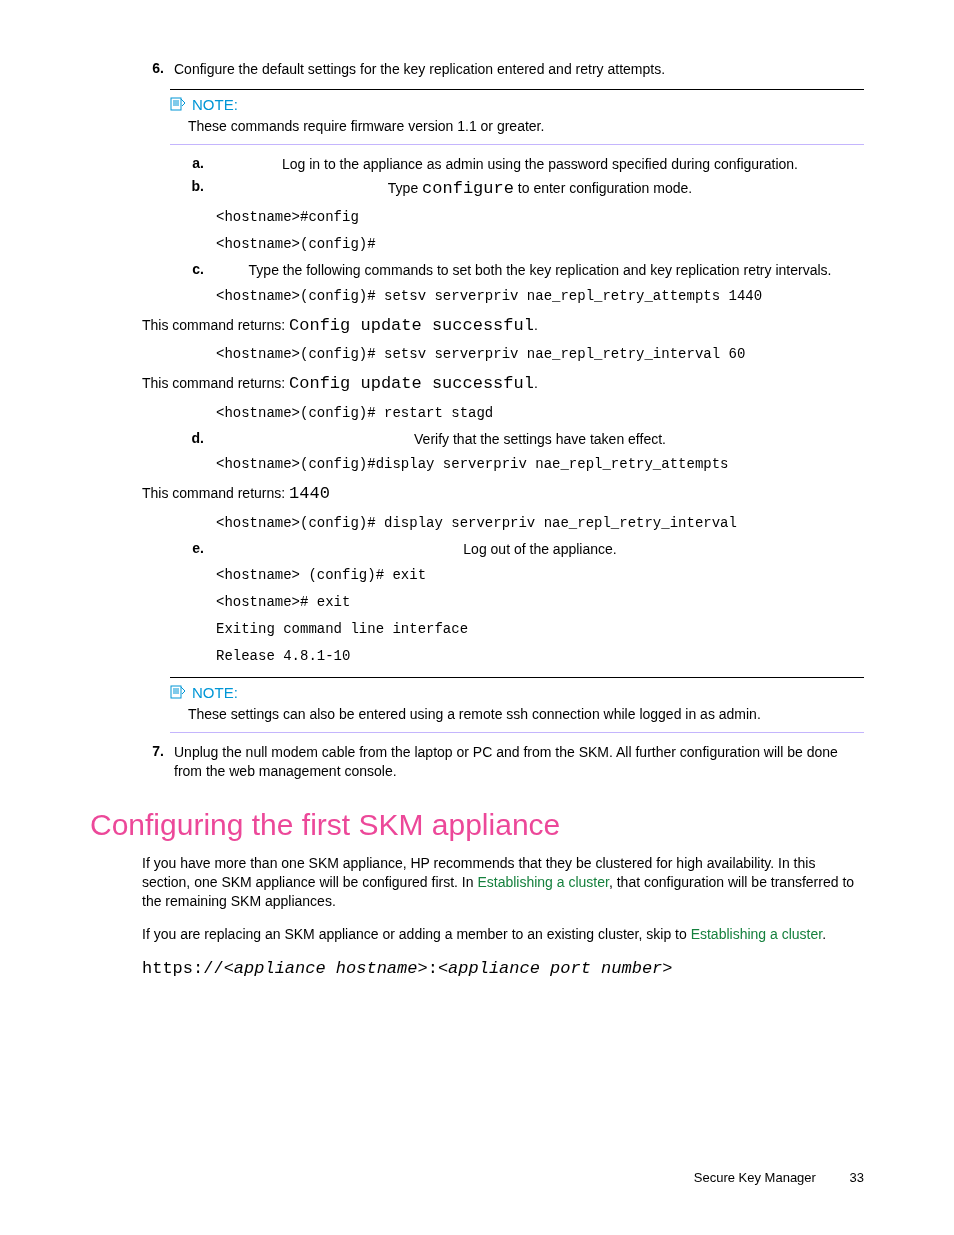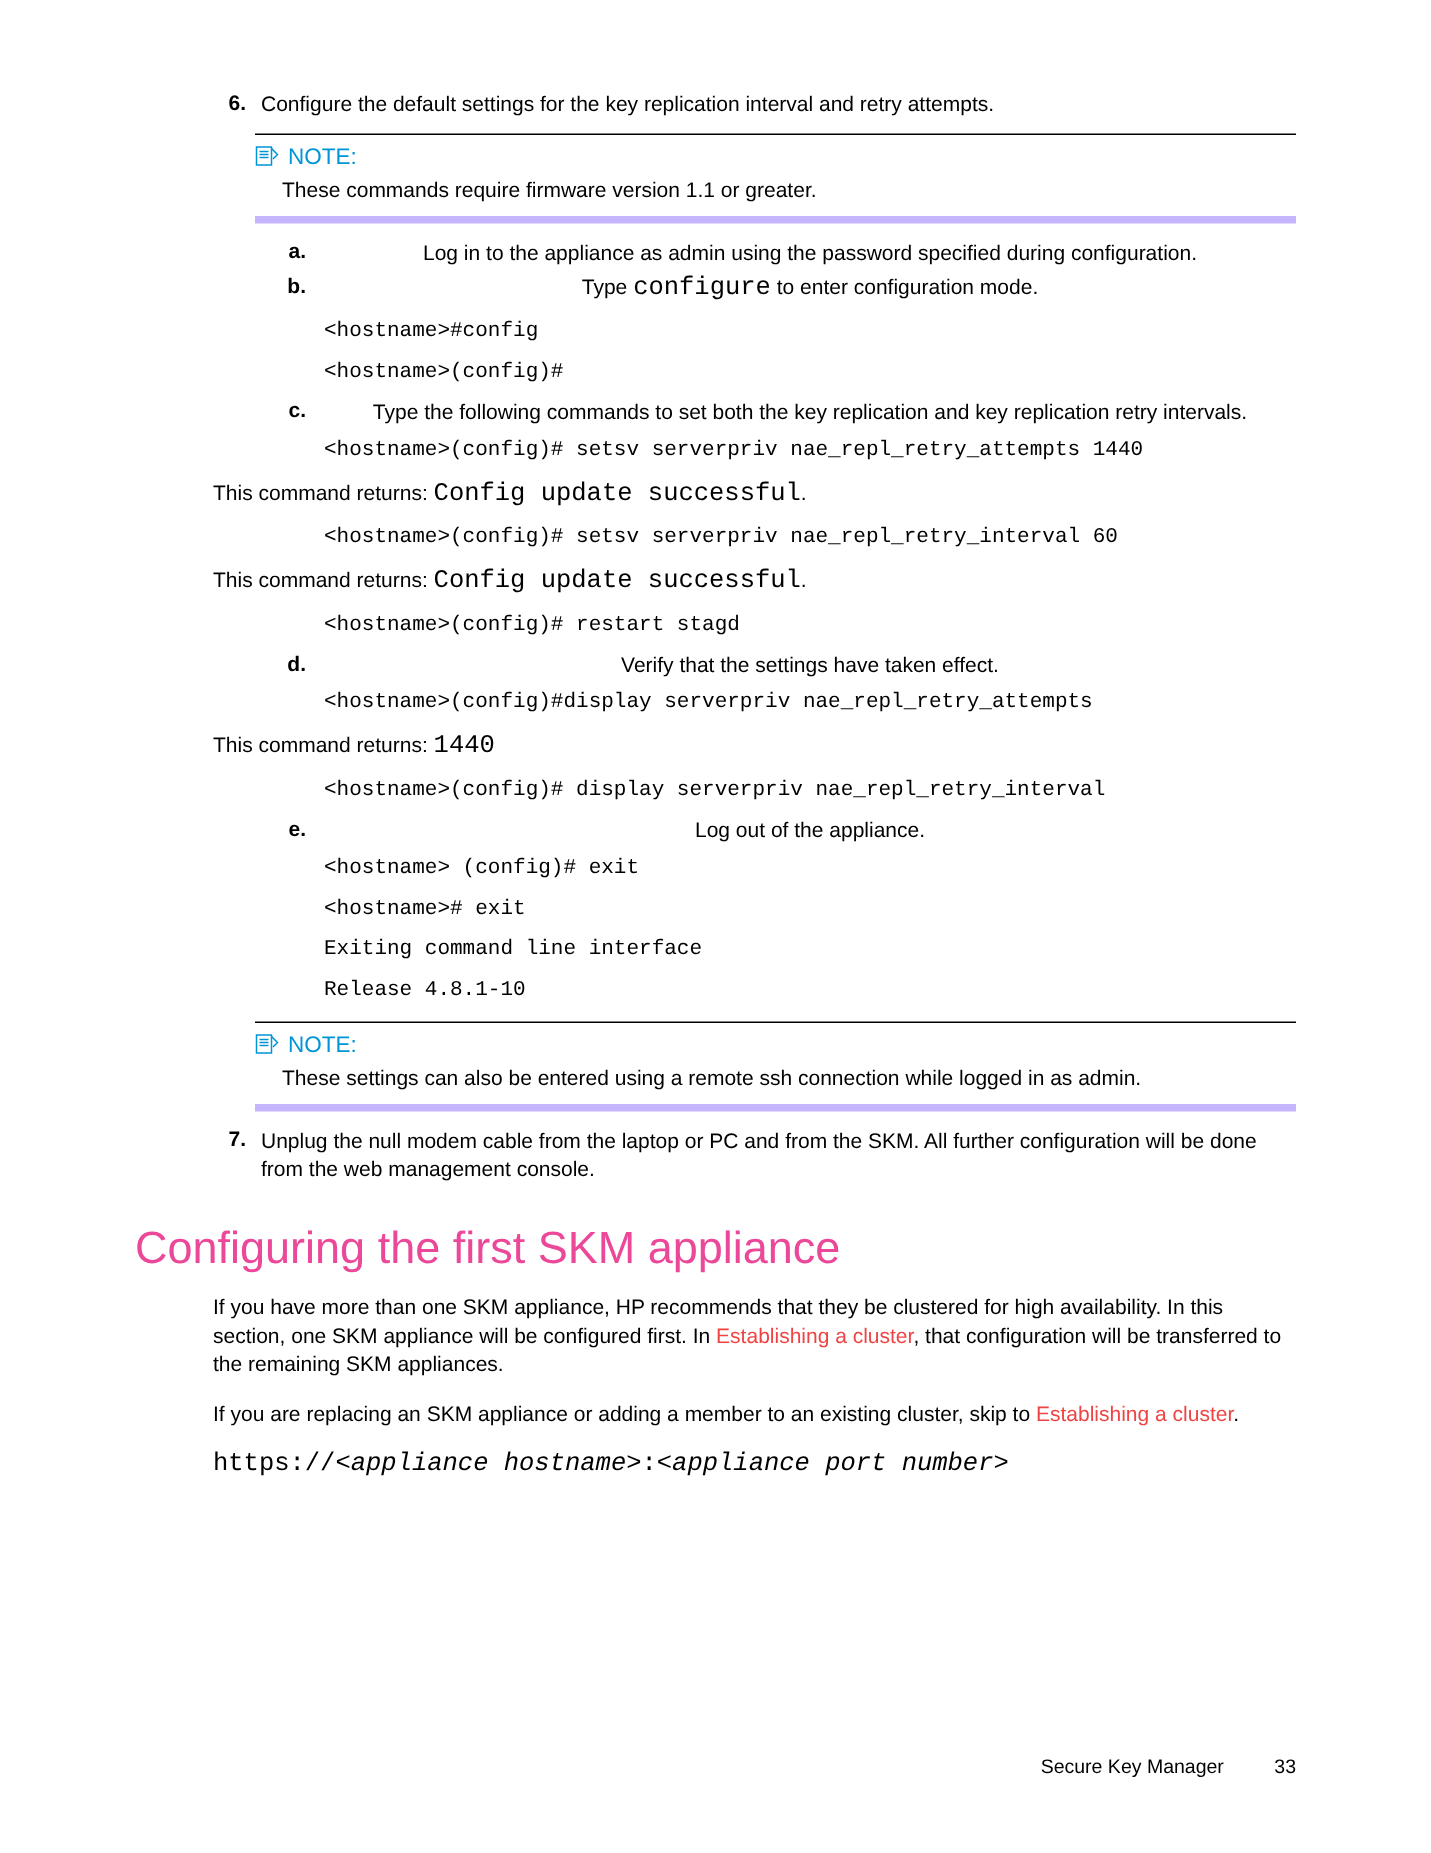--- a/index.html
+++ b/index.html
@@ -42,21 +42,21 @@
   .substep-row {
     display: flex;
     margin-bottom: 4px;
     margin-left: 96px;
   }
   .step-body { flex: 1; line-height: 1.35; }
   .substep-body { flex: 1; line-height: 1.35; text-align: center; }
   .note-block {
     margin: 10px 0 10px 80px;
     border-top: 1px solid #000;
-    border-bottom: 5px solid #c4b5fd;
+    border-bottom: 1px solid #c4b5fd;
     padding: 6px 0 8px 0;
   }
   .note-label-row {
     display: flex;
     align-items: center;
     gap: 6px;
     margin-bottom: 4px;
   }
   .note-label {
     color: #0096d6;
@@ -88,38 +88,38 @@
   h2.section {
     font-weight: normal;
     color: #ec4899;
     font-size: 30px;
     margin: 28px 0 12px 0;
   }
   .para {
     margin: 0 0 14px 52px;
     line-height: 1.35;
   }
-  .link { color: #ef4444; }
+  .link { color: #15803d; }
   .footer {
     position: absolute;
     bottom: 50px;
     right: 90px;
     font-size: 13px;
   }
   .footer .pg { margin-left: 30px; text-align: right; }
   .italic { font-style: italic; }
 </style>
 </head>
 <body>
 
 <div class="page">
 
   <div class="step-row">
     <span class="ol-num">6.</span>
-    <div class="step-body">Configure the default settings for the key replication interval and retry attempts.</div>
+    <div class="step-body">Configure the default settings for the key replication entered and retry attempts.</div>
   </div>
 
   <div class="note-block">
     <div class="note-label-row">
       <svg class="note-icon" viewBox="0 0 16 14">
         <rect x="1" y="1" width="10" height="12" fill="none" stroke="#0096d6" stroke-width="1"></rect>
         <line x1="3" y1="4" x2="9" y2="4" stroke="#0096d6" stroke-width="1"></line>
         <line x1="3" y1="6" x2="9" y2="6" stroke="#0096d6" stroke-width="1"></line>
         <line x1="3" y1="8" x2="9" y2="8" stroke="#0096d6" stroke-width="1"></line>
         <path d="M11 2 L15 6 L12 9" fill="none" stroke="#0096d6" stroke-width="1"></path>

